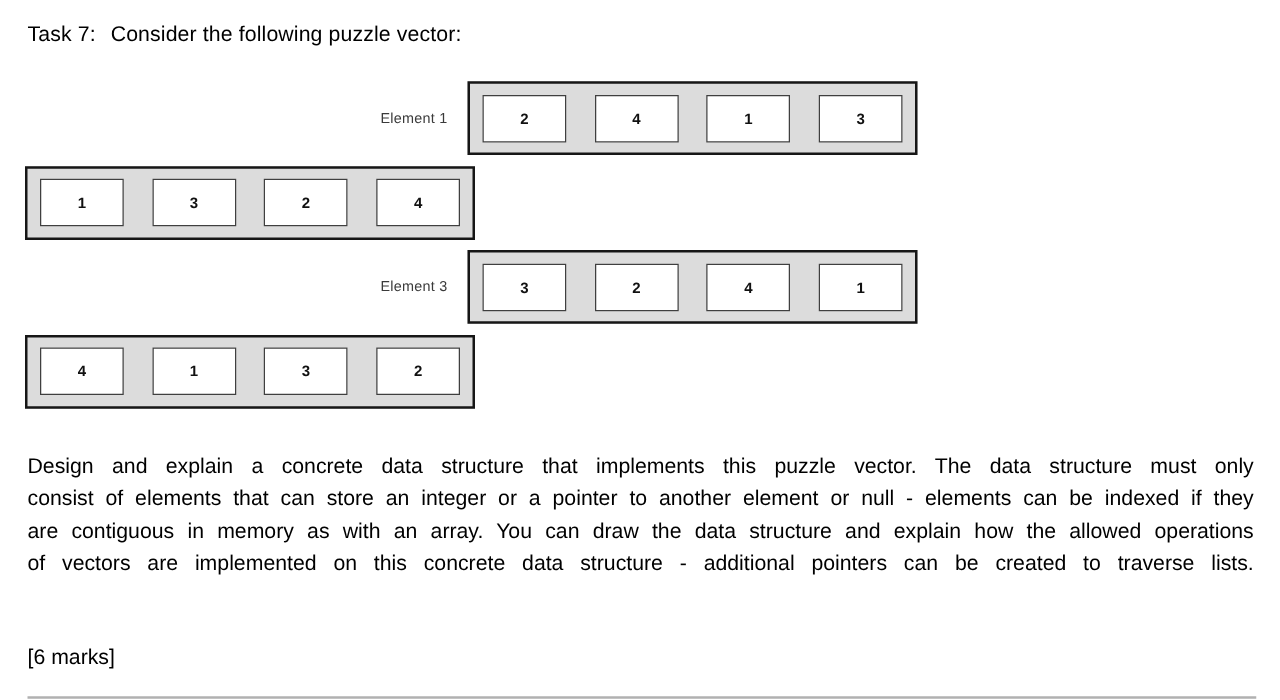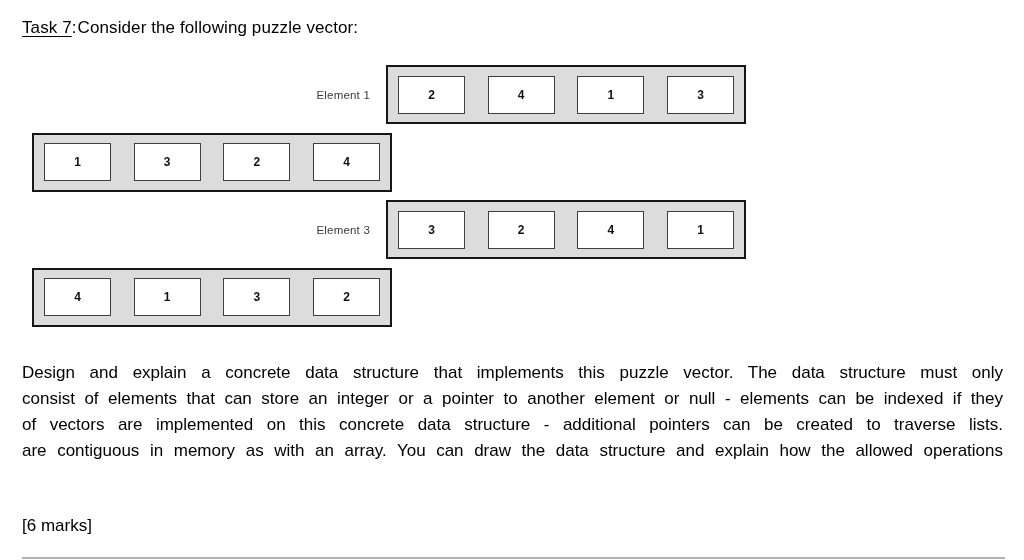--- a/index.html
+++ b/index.html
@@ -11,27 +11,26 @@
     overflow: hidden;
     color: #000;
   }
 
   
   .title {
     position: absolute; left: 22px; top: 18px;
     font-size: 17px; letter-spacing: 0.1px;
   }
   .title .task-name {
-    text-decoration: underline;
     text-underline-offset: 3px;
   }
-  .title .title-rest { margin-left: 1px; }
+  .title .title-rest { margin-left: 12px; }
 
   
-  .diagram { position: absolute; left: 16px; top: 65px; width: 844px; }
+  .diagram { position: absolute; left: 4px; top: 65px; width: 844px; }
   .puzzle-row {
     display: flex; align-items: center;
     height: 59px; margin-bottom: 8.5px;
   }
   .row-label {
     width: 354px; text-align: right;
     font-size: 11.5px; color: #3a3a3a;
     letter-spacing: 0.2px;
   }
   .row-box {
@@ -122,19 +121,19 @@
       <div class="cell">3</div>
       <div class="cell">2</div>
     </div>
   </div>
 
 </div>
 
 <div class="para">
   <div class="line">Design and explain a concrete data structure that implements this puzzle vector. The data structure must only</div>
   <div class="line">consist of elements that can store an integer or a pointer to another element or null - elements can be indexed if they</div>
+  <div class="line">are contiguous in memory as with an array. You can draw the data structure and explain how the allowed operations</div>
   <div class="line">of vectors are implemented on this concrete data structure - additional pointers can be created to traverse lists.</div>
-  <div class="line">are contiguous in memory as with an array. You can draw the data structure and explain how the allowed operations</div>
 </div>
 
 <div class="marks">[6 marks]</div>
 
 <div class="footer-rule"></div>
 
 </body></html>

